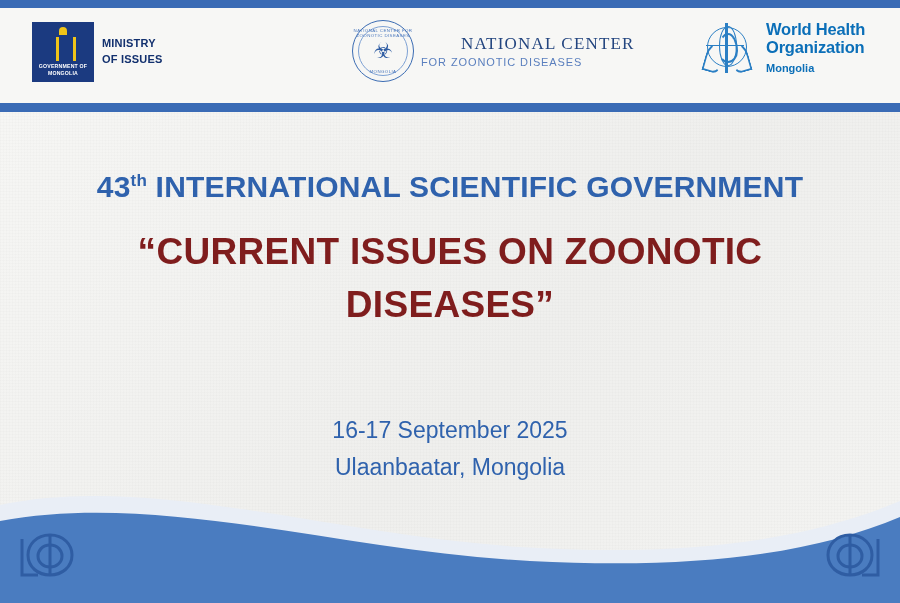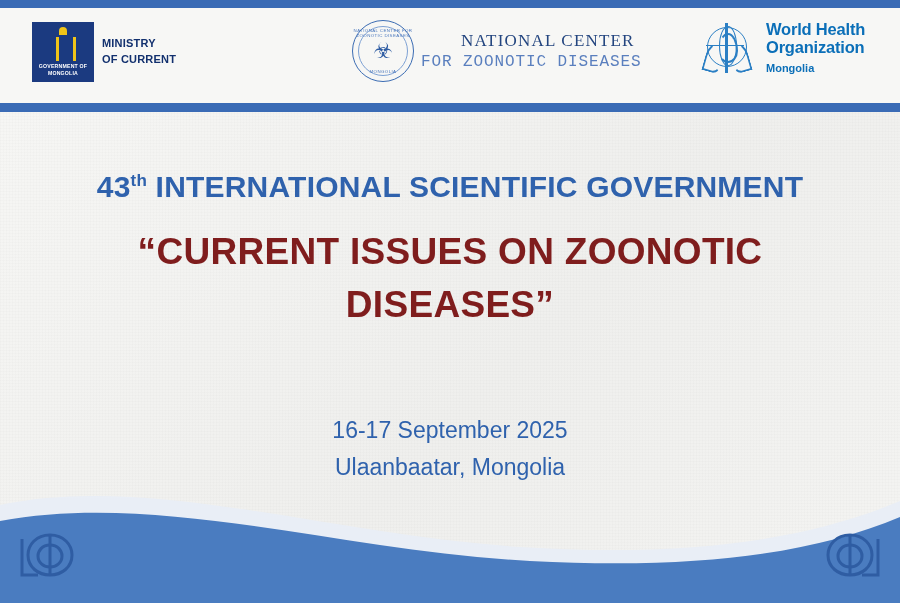--- a/index.html
+++ b/index.html
@@ -149,22 +149,22 @@
   .ncz-title {
     color: #23457f;
     font-family: "Liberation Serif", serif;
     font-size: 17px;
     letter-spacing: 1.2px;
     line-height: 1.15;
     margin-left: 40px;
   }
   .ncz-sub {
     color: #5a7fbe;
-    font-family: Liberation Mono, monospace;
-    font-size: 16px;
+    font-family: Liberation Sans, sans-serif;
+    font-size: 11px;
     letter-spacing: 0.9px;
     margin-top: 3px;
   }
 
   
   .logo-who {
     position: absolute;
     top: 21px;
     left: 700px;
     display: flex;
@@ -318,21 +318,21 @@
   <div class="logo-moh">
     <div class="moh-emblem">
       <div class="moh-soyombo"></div>
       <div class="moh-gov-label">
         <div>GOVERNMENT OF</div>
         <div>MONGOLIA</div>
       </div>
     </div>
     <div class="moh-text">
       <div>MINISTRY</div>
-      <div>OF CURRENT</div>
+      <div>OF ISSUES</div>
     </div>
   </div>
 
   <div class="logo-ncz">
     <div class="ncz-seal">
       <div class="ncz-seal-arc">NATIONAL CENTER FOR ZOONOTIC DISEASES</div>
       <div class="ncz-seal-inner">☣</div>
       <div class="ncz-seal-arc bottom">MONGOLIA</div>
     </div>
     <div>

